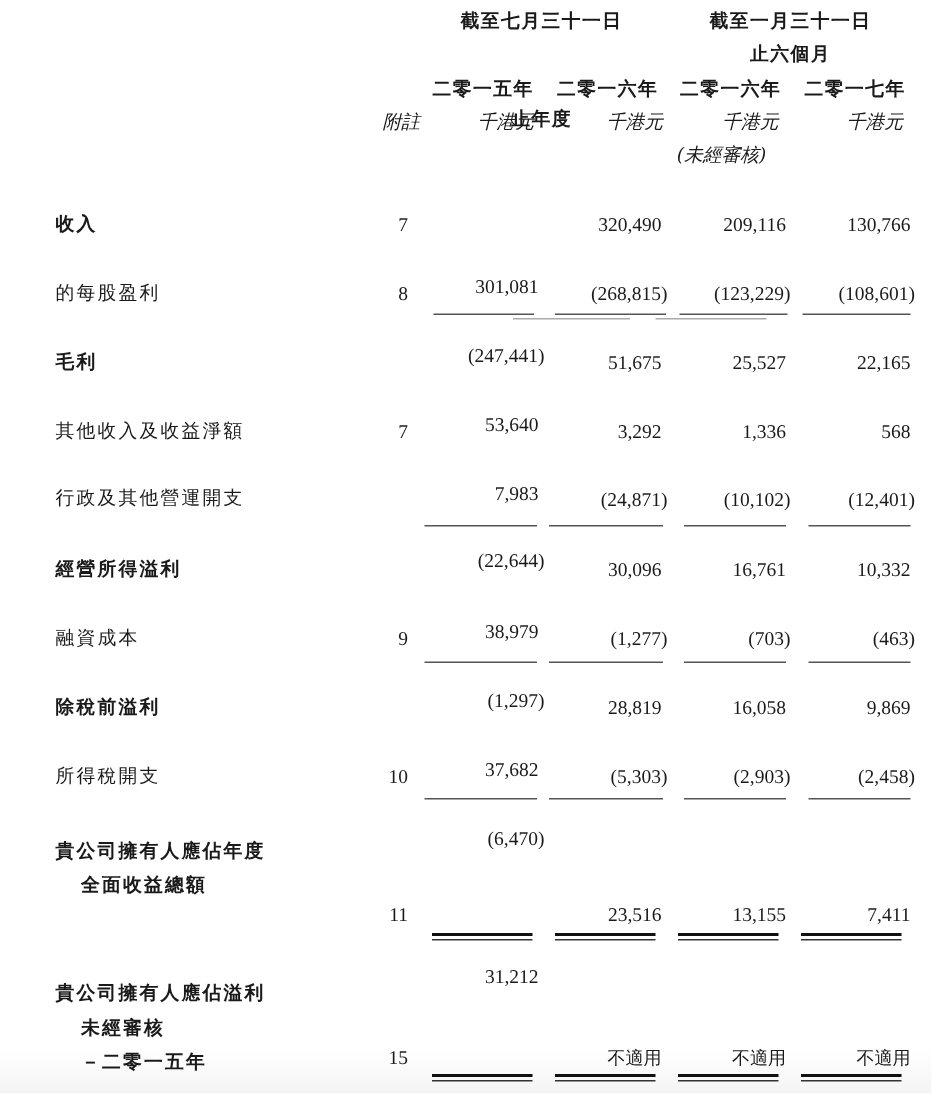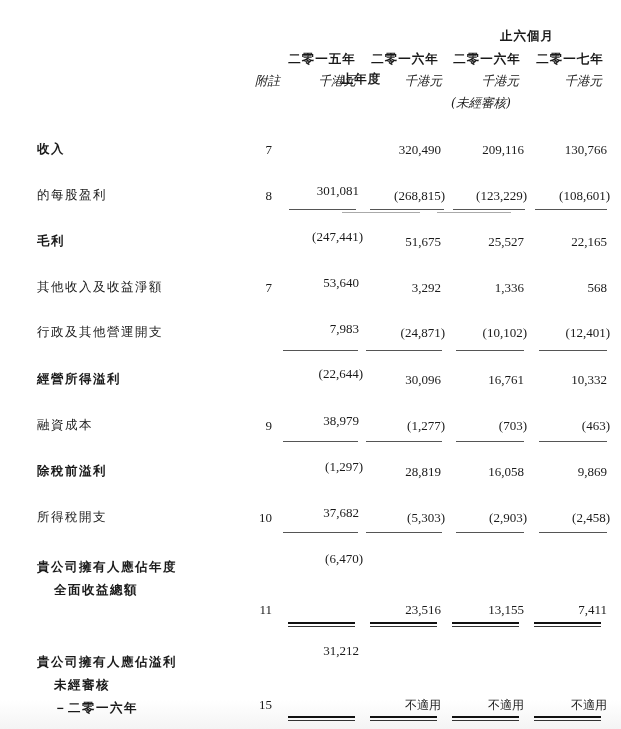--- a/index.html
+++ b/index.html
@@ -84,21 +84,23 @@
       top: 1.5px;
       height: 1px;
       background: #333;
     }
   </style>
 </head>
 <body>
 
 <div class="page">
 
+  <div class="hdr" style="left:286px; top:6px; width:150px;">截至七月三十一日</div>
   <div class="hdr" style="left:286px; top:28px; width:150px;margin-top:43px;">止年度</div>
+  <div class="hdr" style="left:452px; top:6px; width:150px;">截至一月三十一日</div>
   <div class="hdr" style="left:452px; top:28px; width:150px;">止六個月</div>
 
   <div class="hdr" style="left:283px; top:51px; width:78px;">二零一五年</div>
   <div class="hdr" style="left:366px; top:51px; width:78px;">二零一六年</div>
   <div class="hdr" style="left:448px; top:51px; width:78px;">二零一六年</div>
   <div class="hdr" style="left:531px; top:51px; width:78px;">二零一七年</div>
 
   <div class="unit" style="left:240px; top:73px; width:40px;">附註</div>
   <div class="unit" style="left:282px; top:73px; width:74px;">千港元</div>
   <div class="unit" style="left:364px; top:73px; width:78px;">千港元</div>
@@ -193,21 +195,21 @@
   <div class="val c3" style="top:602px;">13,155</div>
   <div class="val c4" style="top:602px;">7,411</div>
   <div class="dbl" style="left:288px; top:622px; width:67px;"></div>
   <div class="dbl" style="left:370px; top:622px; width:67px;"></div>
   <div class="dbl" style="left:452px; top:622px; width:67px;"></div>
   <div class="dbl" style="left:534px; top:622px; width:67px;"></div>
 
   <div class="label bold" style="top:650px; line-height:23px;">
     <span style="display:block;">貴公司擁有人應佔溢利</span>
     <span class="sub">未經審核</span>
-    <span class="sub">－二零一六年</span>
+    <span class="sub">－二零一五年</span>
   </div>
   <div class="note" style="top:697px;">15</div>
   <div class="val c1" style="top:697px; font-family:'DejaVu Sans', sans-serif; font-size:12px;">不適用</div>
   <div class="val c2" style="top:697px; font-family:'DejaVu Sans', sans-serif; font-size:12px;">不適用</div>
   <div class="val c3" style="top:697px; font-family:'DejaVu Sans', sans-serif; font-size:12px;">不適用</div>
   <div class="val c4" style="top:697px; font-family:'DejaVu Sans', sans-serif; font-size:12px;">不適用</div>
   <div class="dbl" style="left:288px; top:716px; width:67px;"></div>
   <div class="dbl" style="left:370px; top:716px; width:67px;"></div>
   <div class="dbl" style="left:452px; top:716px; width:67px;"></div>
   <div class="dbl" style="left:534px; top:716px; width:67px;"></div>

